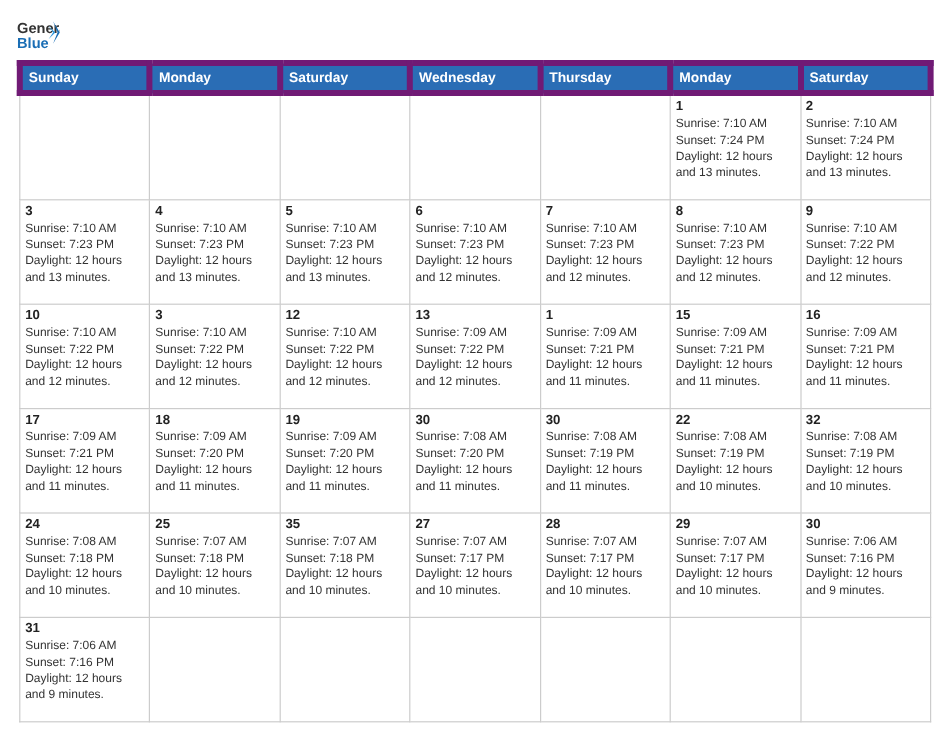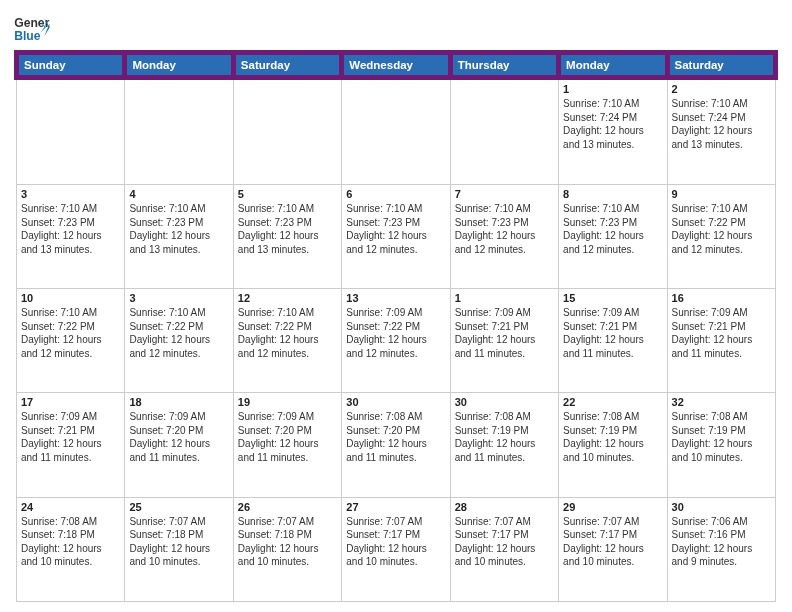--- a/index.html
+++ b/index.html
@@ -307,21 +307,21 @@
 and 10 minutes.</div>
           </td>
           <td>
             <span class="day-number">25</span>
             <div class="day-info">Sunrise: 7:07 AM
 Sunset: 7:18 PM
 Daylight: 12 hours
 and 10 minutes.</div>
           </td>
           <td>
-            <span class="day-number">26</span>
+            <span class="day-number">35</span>
             <div class="day-info">Sunrise: 7:07 AM
 Sunset: 7:18 PM
 Daylight: 12 hours
 and 10 minutes.</div>
           </td>
           <td>
             <span class="day-number">27</span>
             <div class="day-info">Sunrise: 7:07 AM
 Sunset: 7:17 PM
 Daylight: 12 hours
@@ -341,16 +341,31 @@
 Daylight: 12 hours
 and 10 minutes.</div>
           </td>
           <td>
             <span class="day-number">30</span>
             <div class="day-info">Sunrise: 7:06 AM
 Sunset: 7:16 PM
 Daylight: 12 hours
 and 9 minutes.</div>
           </td>
+        </tr>
+        <tr class="last-row">
+          <td>
+            <span class="day-number">31</span>
+            <div class="day-info">Sunrise: 7:06 AM
+Sunset: 7:16 PM
+Daylight: 12 hours
+and 9 minutes.</div>
+          </td>
+          <td class="empty-cell"></td>
+          <td class="empty-cell"></td>
+          <td class="empty-cell"></td>
+          <td class="empty-cell"></td>
+          <td class="empty-cell"></td>
+          <td class="empty-cell"></td>
         </tr>
       </tbody>
   </table>
 </div>
 
 </body></html>

